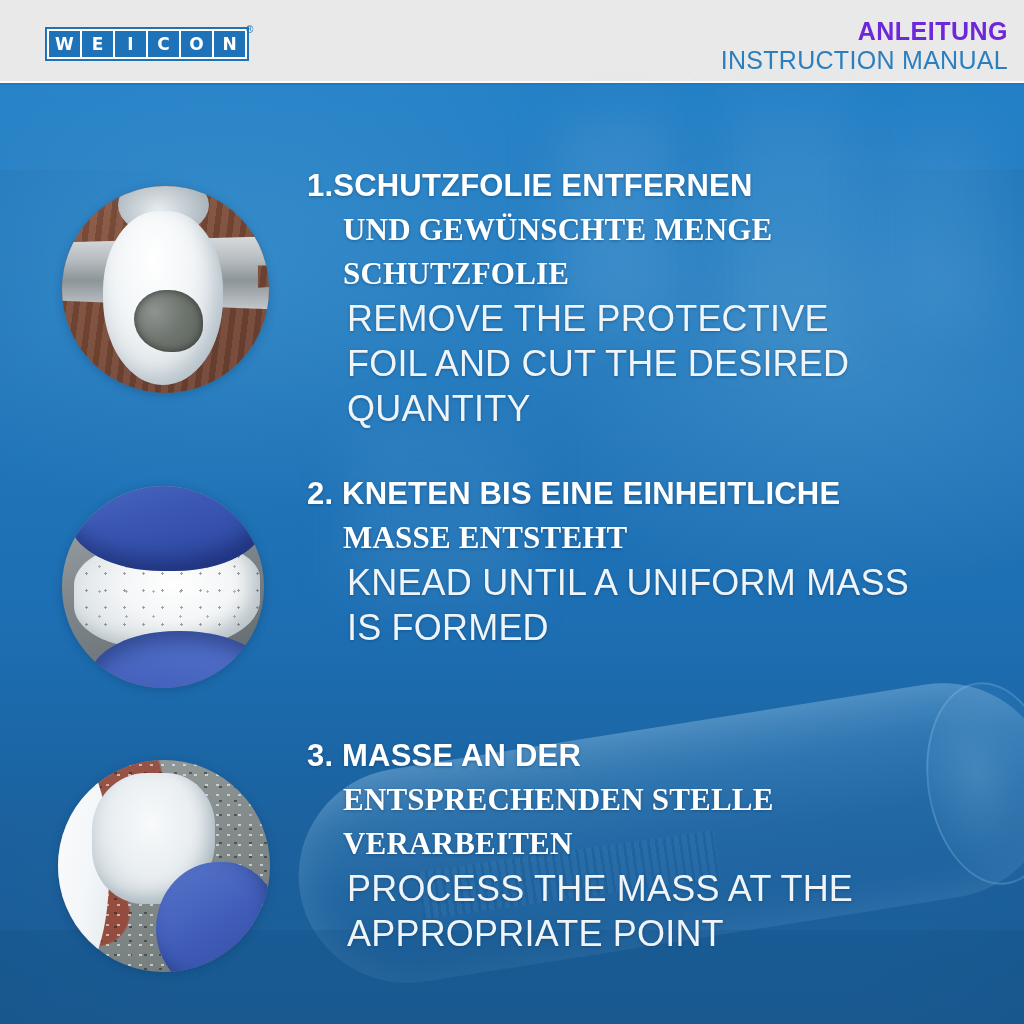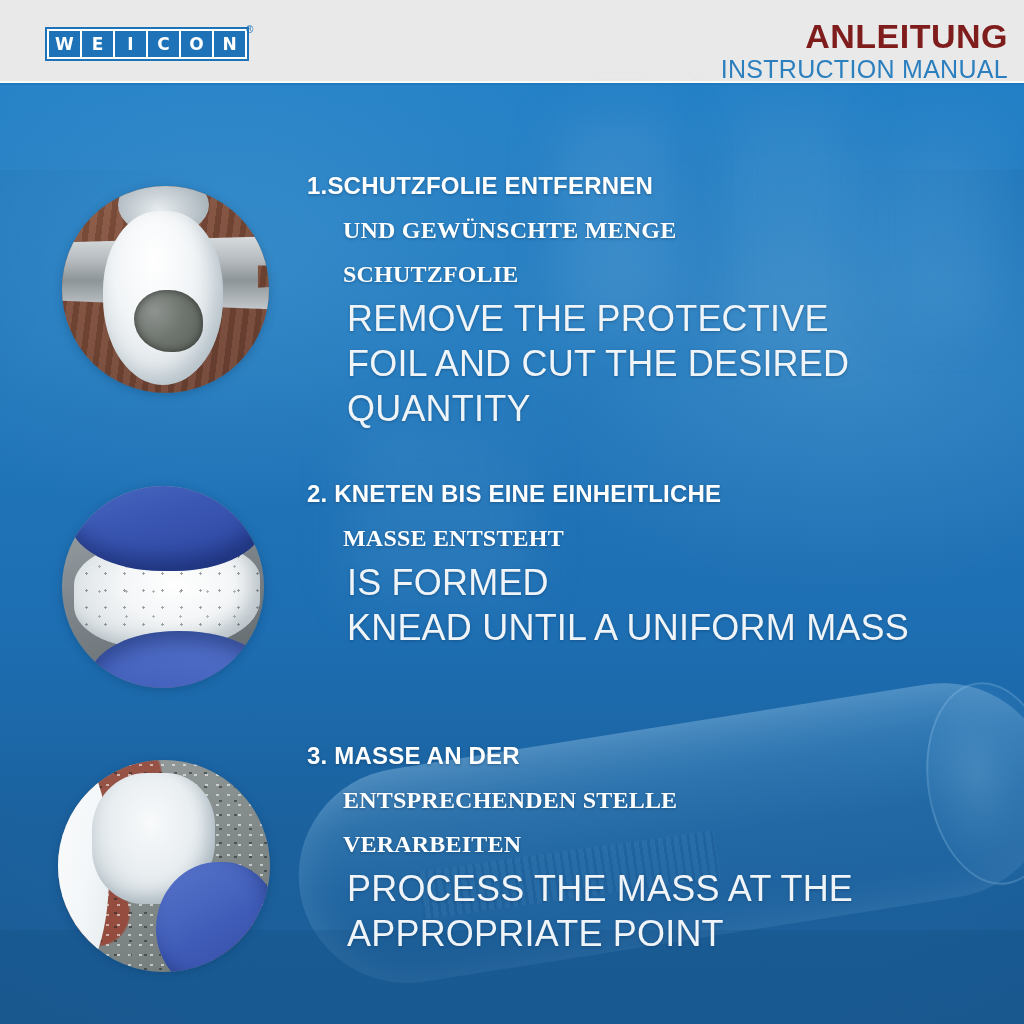--- a/index.html
+++ b/index.html
@@ -38,21 +38,21 @@
   #logo .cell:last-child { margin-right:0; }
   #logo-reg {
     position:absolute; left:246px; top:24px;
     font-size:10px; color:#1d72b8;
   }
 
   #header-titles {
     position:absolute; right:16px; top:18px; text-align:right;
   }
   #title-de {
-    font-size:34px; font-weight:bold; color:#7f1d1d;
+    font-size:25px; font-weight:bold; color:#6d28d9;
     letter-spacing:0.5px; line-height:1.06;
     font-family:"Liberation Sans", sans-serif;
   }
   #title-en {
     font-size:25px; font-weight:normal; color:#2b7fbe;
     letter-spacing:0.3px; line-height:1.12; margin-top:1px;
   }
 
   
   #bg {
@@ -216,21 +216,21 @@
   }
 
   
   .text { position:absolute; }
   #text1 { left:307px; top:-12px; }
   #text2 { left:307px; top:-4px; }
   #text3 { left:307px; top:-8px; }
 
   .head-line {
     color:#ffffff; font-weight:bold;
-    font-size:24px; line-height:44px;
+    font-size:31px; line-height:44px;
     letter-spacing:0.2px;
     text-shadow:0 1px 3px rgba(10,50,90,0.45);
     white-space:nowrap;
   }
   .sub-line {
     color:#eef4f8; font-weight:normal;
     font-size:36px; line-height:45px;
     letter-spacing:0.2px;
     text-shadow:0 1px 3px rgba(10,50,90,0.4);
     white-space:nowrap;
@@ -307,22 +307,22 @@
           <div class="p2-speckle"></div>
         </div>
         <div class="p2-glove-top"></div>
         <div class="p2-glove-bot"></div>
       </div>
     </div>
 
     <div class="text" id="text2">
       <div class="head-line">2. KNETEN BIS EINE EINHEITLICHE</div>
       <div class="head-line indent">MASSE ENTSTEHT</div>
+      <div class="sub-line indent-sub">KNEAD UNTIL A UNIFORM MASS</div>
       <div class="sub-line indent-sub">IS FORMED</div>
-      <div class="sub-line indent-sub">KNEAD UNTIL A UNIFORM MASS</div>
     </div>
   </div>
 
   <div class="step" id="step3">
 
     <div class="photo" id="photo3">
       <div class="inner">
         <div class="p3-conc">
           <div class="p3-grit"></div>
         </div>

